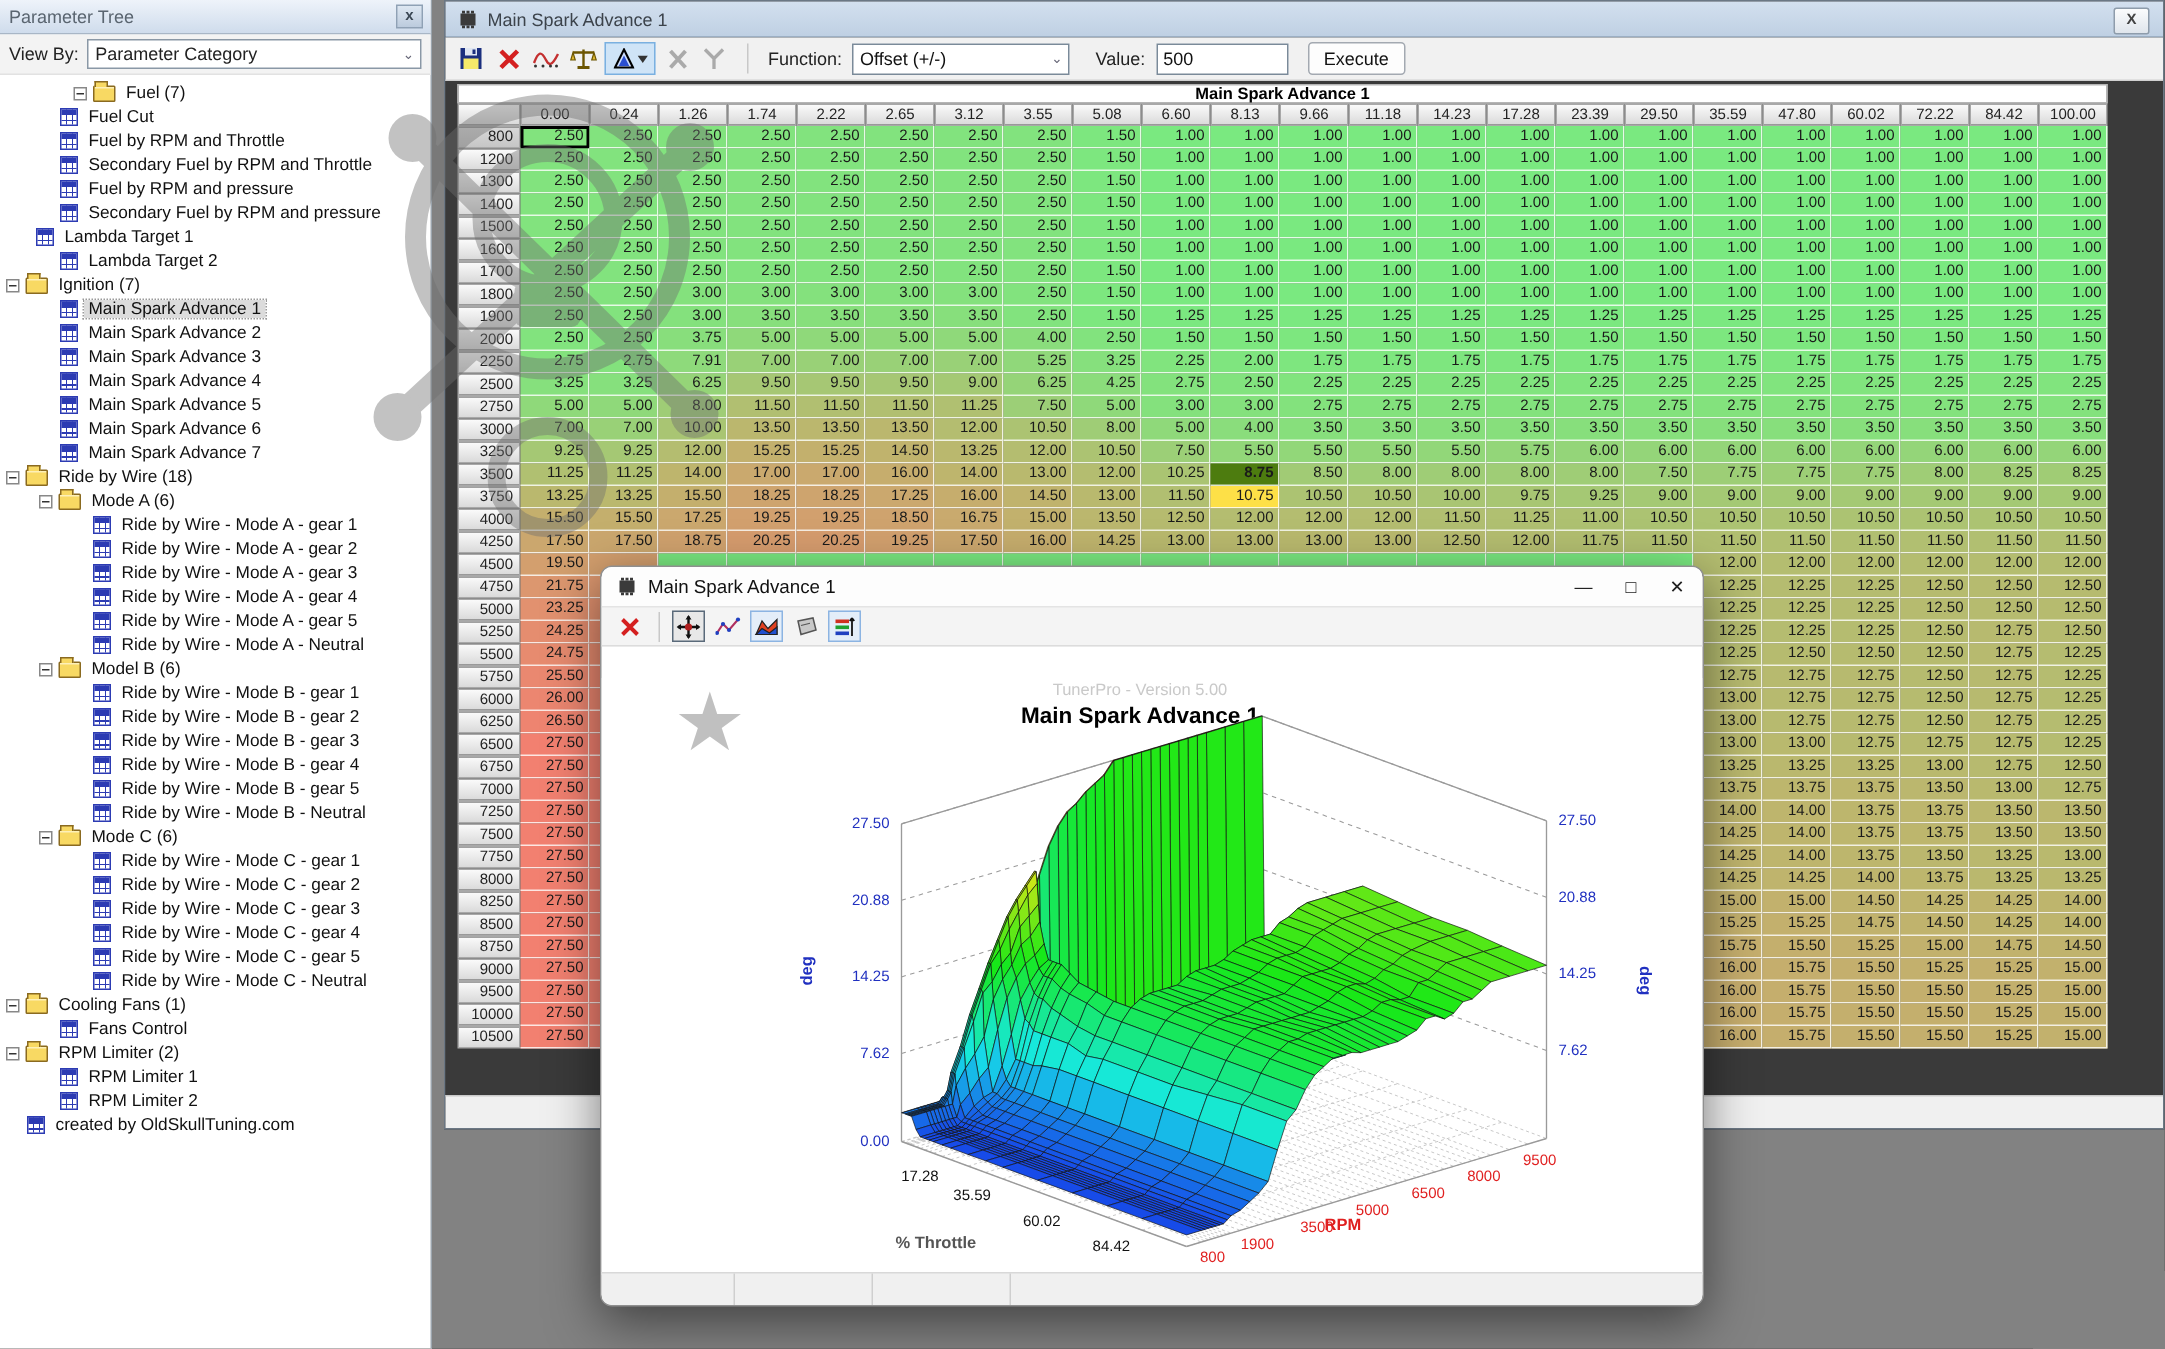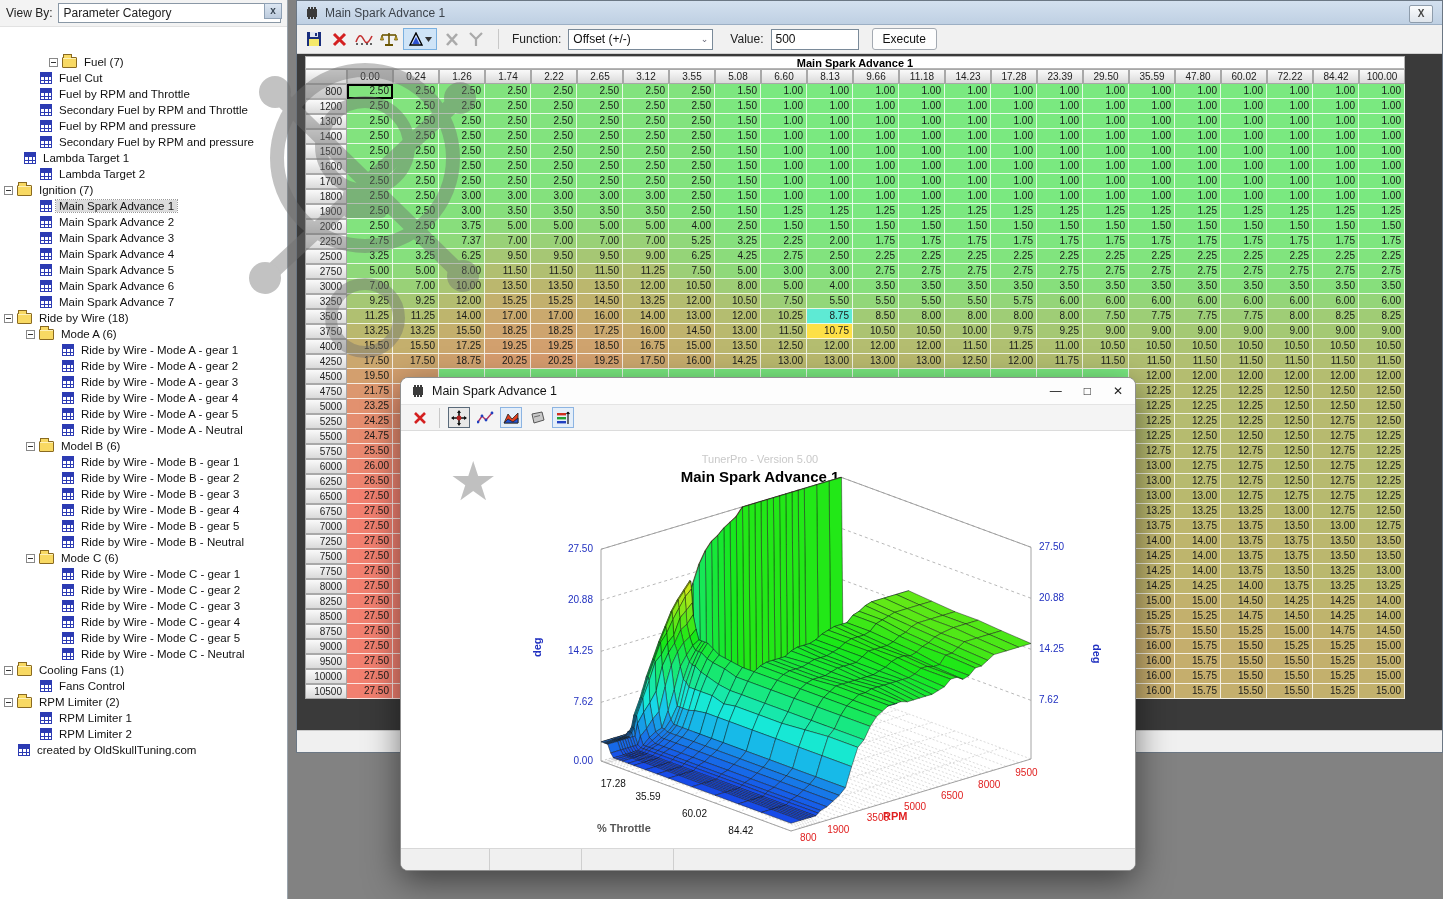--- a/index.html
+++ b/index.html
@@ -121,20 +121,21 @@
     color:rgba(115,115,115,.38); letter-spacing:6px; white-space:nowrap; }
   #wm-word2 { position:absolute; left:226px; top:645px; font-size:40px; font-weight:bold;
     color:rgba(115,115,115,.42); letter-spacing:46px; white-space:nowrap; }
   #wm-star { position:absolute; left:449px; top:450px; font-size:54px;
     color:rgba(115,115,115,.45); }
 </style>
 </head>
 <body>
 
 <div id="sidebar">
+  <div id="sidebar-title">Parameter Tree</div>
   <div id="sidebar-close">x</div>
   <div id="viewby-row">
     <span id="viewby-label">View By:</span>
     <div id="viewby-select">
       <span>Parameter Category</span>
       <span style="color:#667;font-size:9px;">⌄</span>
     </div>
   </div>
   <div id="tree">
       <div class="trow" style="padding-left: 4px; margin-left: 45px;">
@@ -687,21 +688,21 @@
             <div class="cell" style="background: rgb(125, 231, 127);">1.50</div>
             <div class="cell" style="background: rgb(125, 231, 127);">1.50</div>
             <div class="cell" style="background: rgb(125, 231, 127);">1.50</div>
             <div class="cell" style="background: rgb(125, 231, 127);">1.50</div>
             <div class="cell" style="background: rgb(125, 231, 127);">1.50</div>
           </div>
           <div class="grow">
             <div class="rhead">2250</div>
             <div class="cell" style="background: rgb(131, 226, 125);">2.75</div>
             <div class="cell" style="background: rgb(131, 226, 125);">2.75</div>
-            <div class="cell" style="background: rgb(142, 218, 123);">7.37</div>
+            <div class="cell" style="background: rgb(142, 218, 123);">7.91</div>
             <div class="cell" style="background: rgb(153, 209, 119);">7.00</div>
             <div class="cell" style="background: rgb(153, 209, 119);">7.00</div>
             <div class="cell" style="background: rgb(153, 209, 119);">7.00</div>
             <div class="cell" style="background: rgb(153, 209, 119);">7.00</div>
             <div class="cell" style="background: rgb(144, 216, 122);">5.25</div>
             <div class="cell" style="background: rgb(134, 224, 125);">3.25</div>
             <div class="cell" style="background: rgb(129, 228, 126);">2.25</div>
             <div class="cell" style="background: rgb(127, 229, 127);">2.00</div>
             <div class="cell" style="background: rgb(126, 230, 127);">1.75</div>
             <div class="cell" style="background: rgb(126, 230, 127);">1.75</div>
@@ -825,21 +826,21 @@
             <div class="cell" style="background: rgb(176, 192, 113);">11.25</div>
             <div class="cell" style="background: rgb(176, 192, 113);">11.25</div>
             <div class="cell" style="background: rgb(190, 181, 109);">14.00</div>
             <div class="cell" style="background: rgb(202, 169, 110);">17.00</div>
             <div class="cell" style="background: rgb(202, 169, 110);">17.00</div>
             <div class="cell" style="background: rgb(198, 173, 109);">16.00</div>
             <div class="cell" style="background: rgb(190, 181, 109);">14.00</div>
             <div class="cell" style="background: rgb(185, 185, 110);">13.00</div>
             <div class="cell" style="background: rgb(180, 189, 112);">12.00</div>
             <div class="cell" style="background: rgb(170, 196, 114);">10.25</div>
-            <div class="cell" style="background: #5eead4;">8.75</div>
+            <div class="cell" style="background: #4d7c0f; font-weight: bold;">8.75</div>
             <div class="cell" style="background: rgb(161, 203, 117);">8.50</div>
             <div class="cell" style="background: rgb(159, 205, 118);">8.00</div>
             <div class="cell" style="background: rgb(159, 205, 118);">8.00</div>
             <div class="cell" style="background: rgb(159, 205, 118);">8.00</div>
             <div class="cell" style="background: rgb(159, 205, 118);">8.00</div>
             <div class="cell" style="background: rgb(156, 207, 119);">7.50</div>
             <div class="cell" style="background: rgb(157, 206, 118);">7.75</div>
             <div class="cell" style="background: rgb(157, 206, 118);">7.75</div>
             <div class="cell" style="background: rgb(157, 206, 118);">7.75</div>
             <div class="cell" style="background: rgb(159, 205, 118);">8.00</div>

